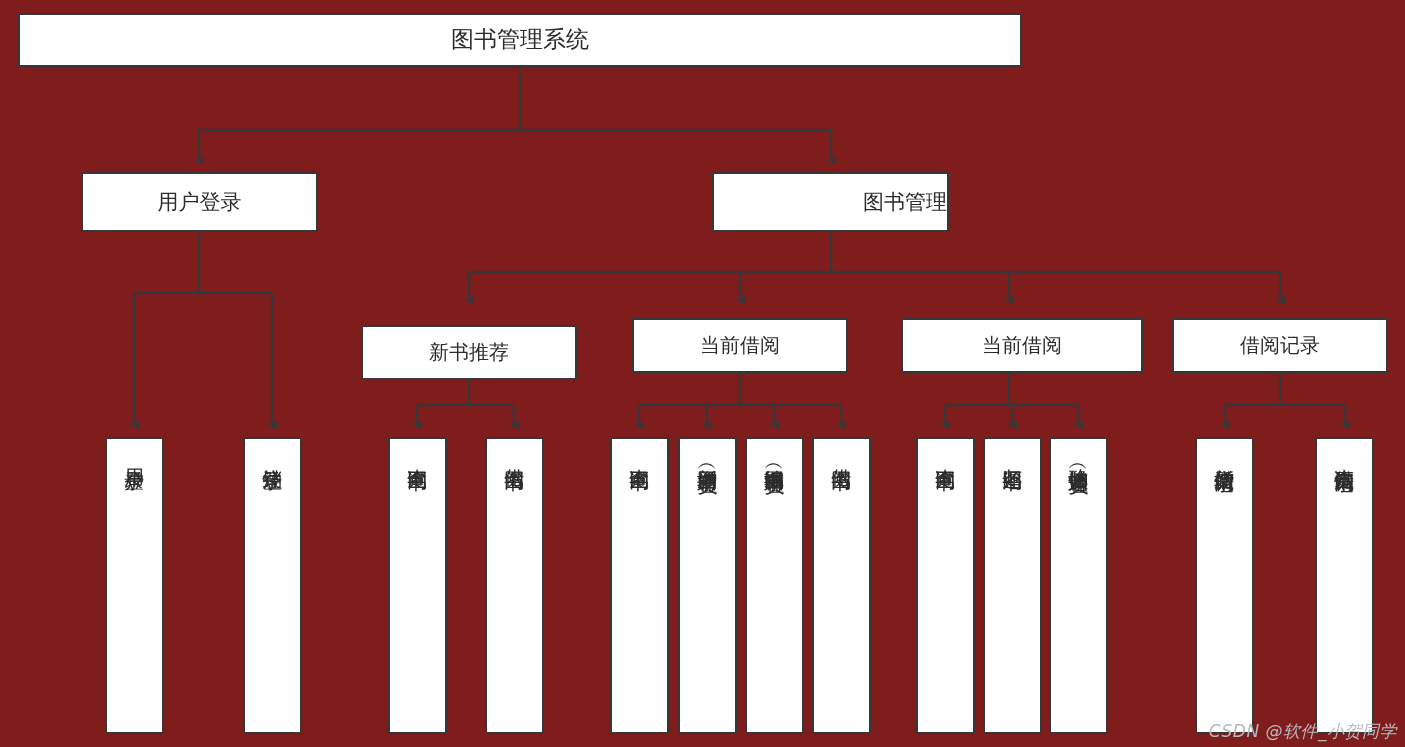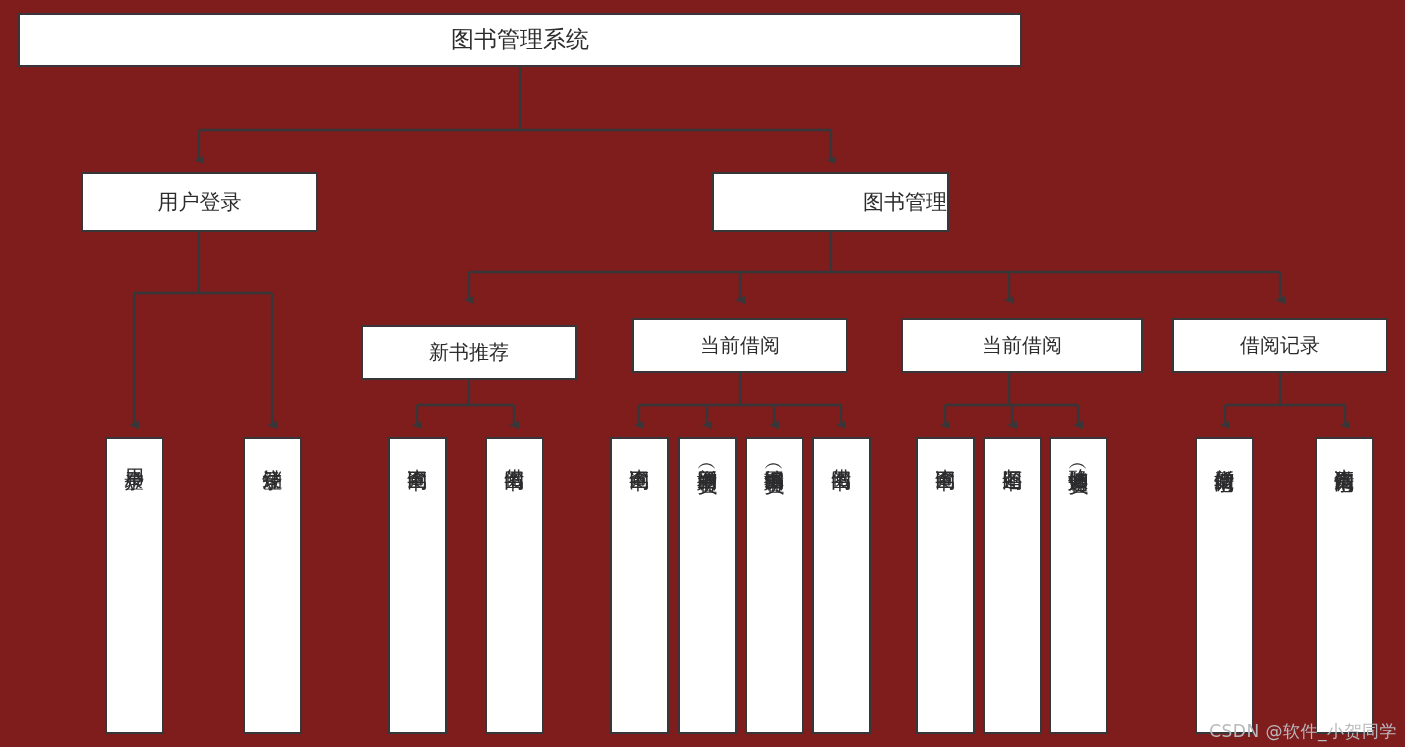--- a/index.html
+++ b/index.html
@@ -62,20 +62,21 @@
   }
   .watermark {
     position: absolute;
     right: 8px;
     bottom: 4px;
     font-size: 17px;
     color: #b9b9bd;
     letter-spacing: 0.5px;
     z-index: 5;
     white-space: nowrap;
+    font-style: italic;
   }
 </style>
 </head>
 <body>
 
 <div id="canvas">
 
   <svg id="wires" viewBox="0 0 1405 747" xmlns="http://www.w3.org/2000/svg">
     <defs>
       <marker id="arrow" markerWidth="10" markerHeight="10" refX="5" refY="5" orient="auto" markerUnits="userSpaceOnUse">

